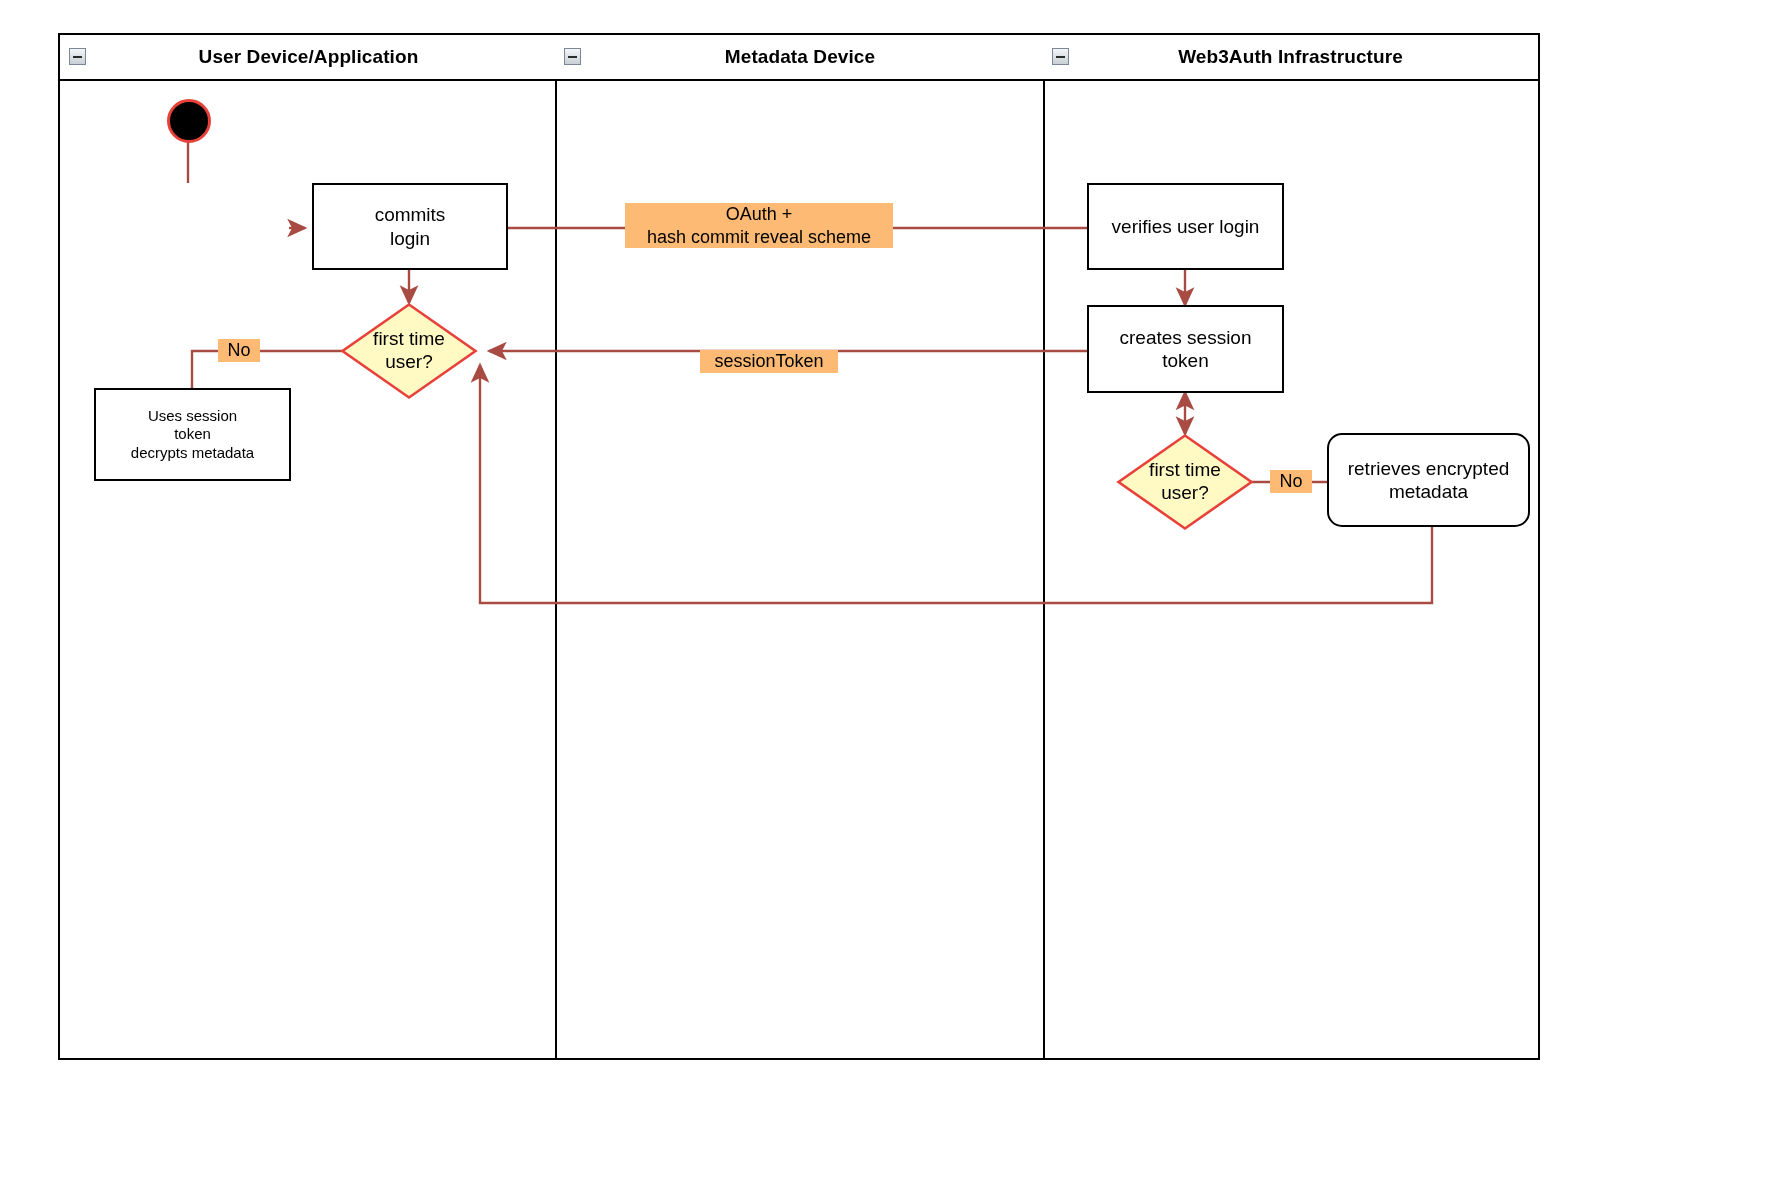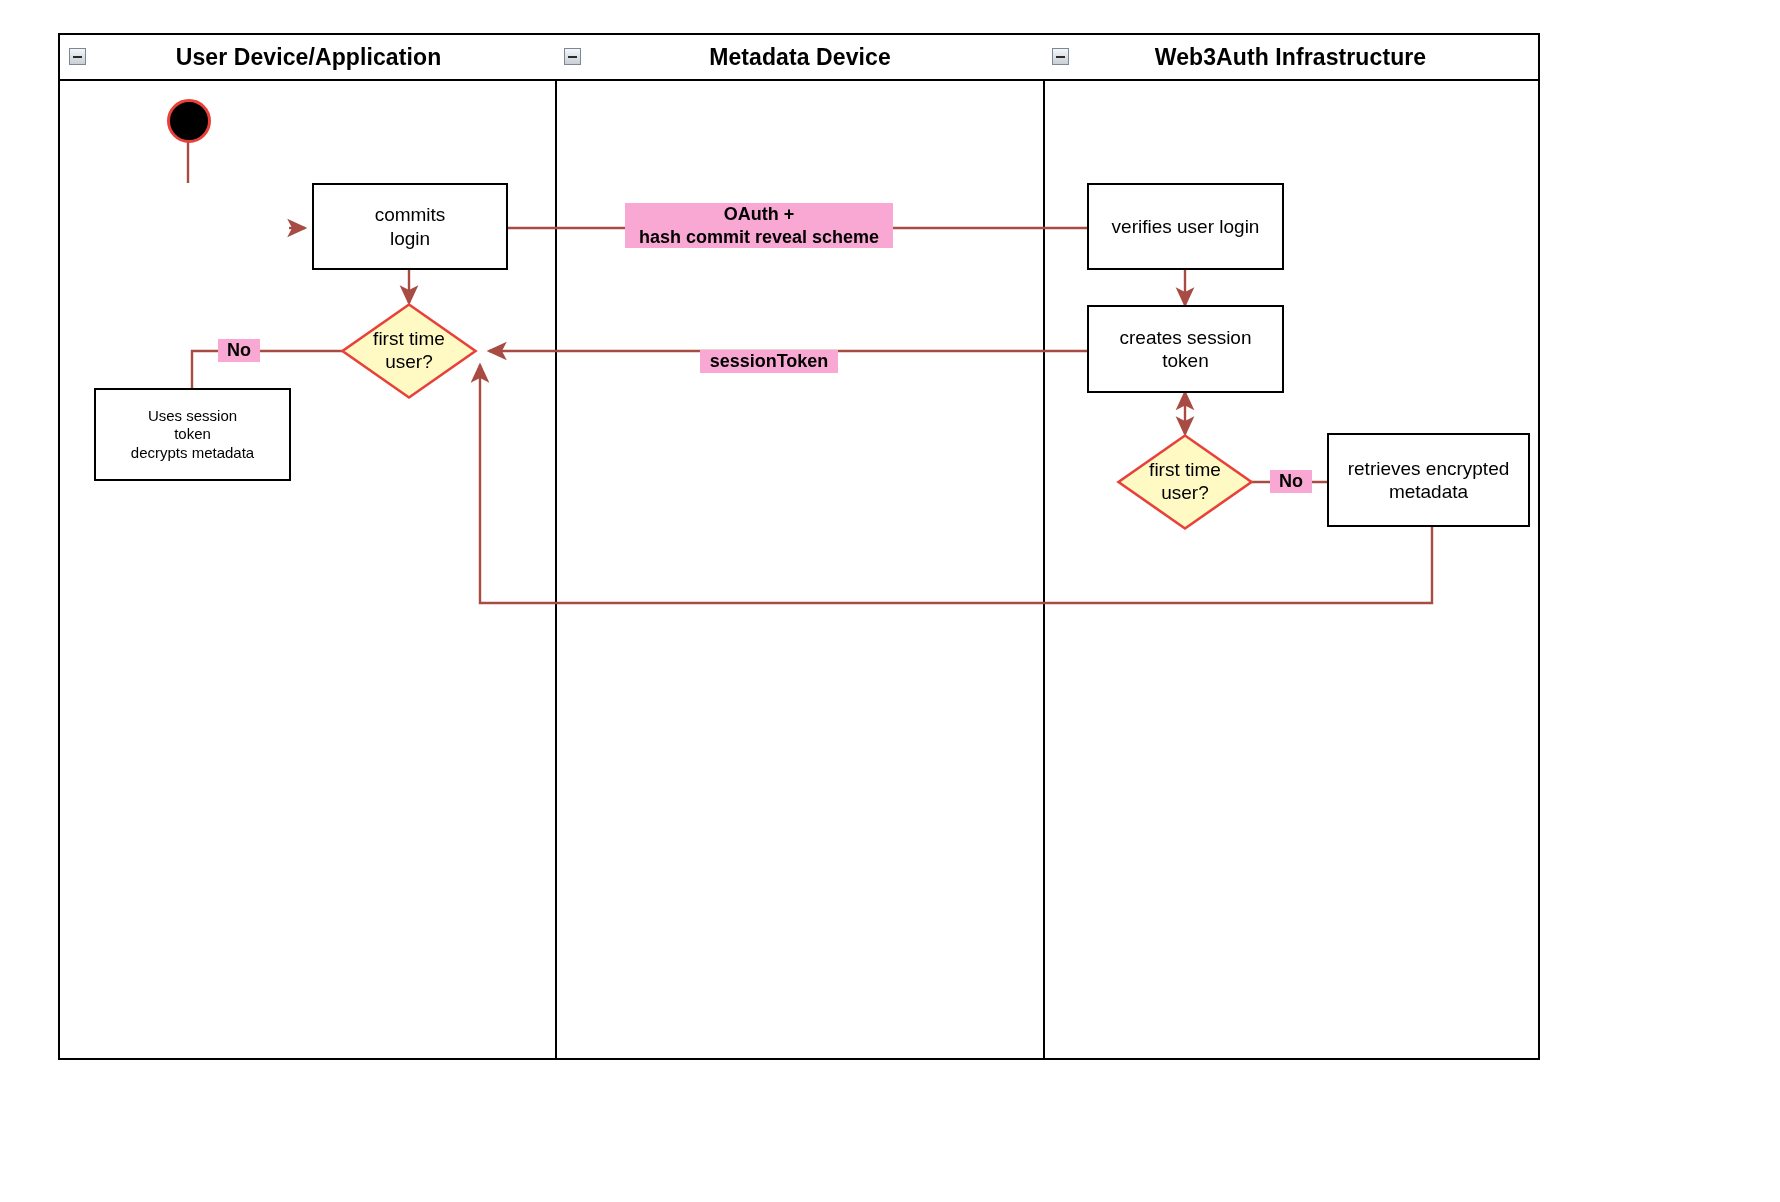--- a/index.html
+++ b/index.html
@@ -39,21 +39,21 @@
     top: 0;
     height: 46px;
     box-sizing: border-box;
     border-bottom: 2px solid #000000;
     display: flex;
     align-items: center;
     justify-content: center;
     background: #ffffff;
   }
   .lane-title {
-    font-size: 23px;
+    font-size: 19px;
     font-weight: bold;
     color: #000000;
     letter-spacing: 0.1px;
   }
   .collapse-box {
     position: absolute;
     left: 9px;
     top: 13px;
     width: 17px;
     height: 17px;
@@ -137,23 +137,22 @@
     position: absolute;
     font-size: 18px;
     color: #000000;
     background: transparent;
     text-align: center;
     line-height: 1.25;
     white-space: pre-line;
     z-index: 5;
   }
   .edge-label.boxed {
-    background: #f9a8d4;
+    background: #fdba74;
     padding: 0 4px;
-    font-weight: bold;
   }
 </style>
 </head>
 <body>
 
 <div id="stage">
 
   <div class="pool">
     <div class="lane-divider" style="left:495px;"></div>
     <div class="lane-divider" style="left:983px;"></div>
@@ -247,21 +246,21 @@
 token</div>
 
   <div class="diamond-wrap" style="left:1117px; top:434px; width:136px; height:96px;">
     <svg width="136" height="96" viewBox="0 0 136 96" xmlns="http://www.w3.org/2000/svg">
       <polygon points="68,1.5 134.5,48 68,94.5 1.5,48" fill="#FFF9C4" stroke="#E8413A" stroke-width="2.6"></polygon>
     </svg>
     <div class="diamond-text">first time
 user?</div>
   </div>
 
-  <div class="node" style="left:1327px; top:433px; width:203px; height:94px;">retrieves encrypted
+  <div class="node" style="left:1327px; top:433px; width:203px; height:94px;border-radius:15px;">retrieves encrypted
 metadata</div>
 
   <div class="edge-label boxed" style="left:625px; top:203px; width:260px;">OAuth +
 hash commit reveal scheme</div>
 
   <div class="edge-label boxed" style="left:700px; top:350px; width:130px;">sessionToken</div>
 
   <div class="edge-label boxed" style="left:218px; top:339px; width:34px;">No</div>
 
   <div class="edge-label boxed" style="left:1270px; top:470px; width:34px;">No</div>

